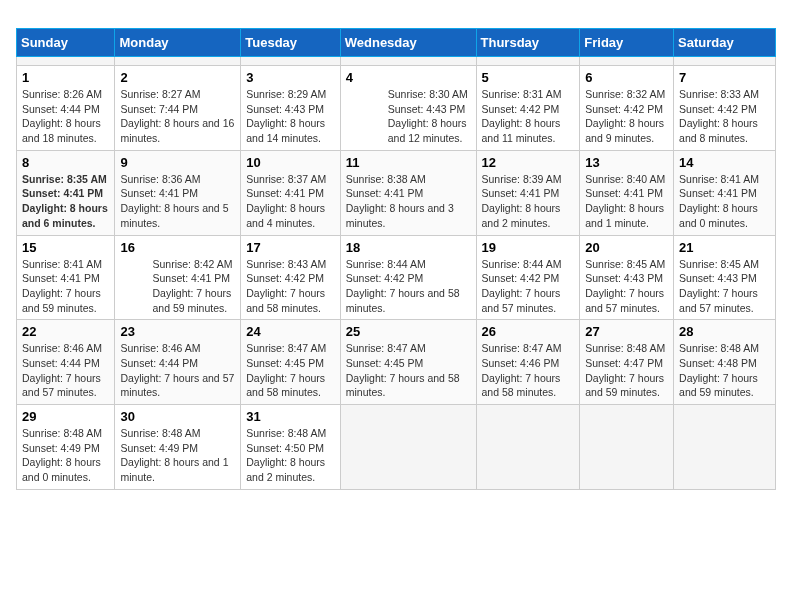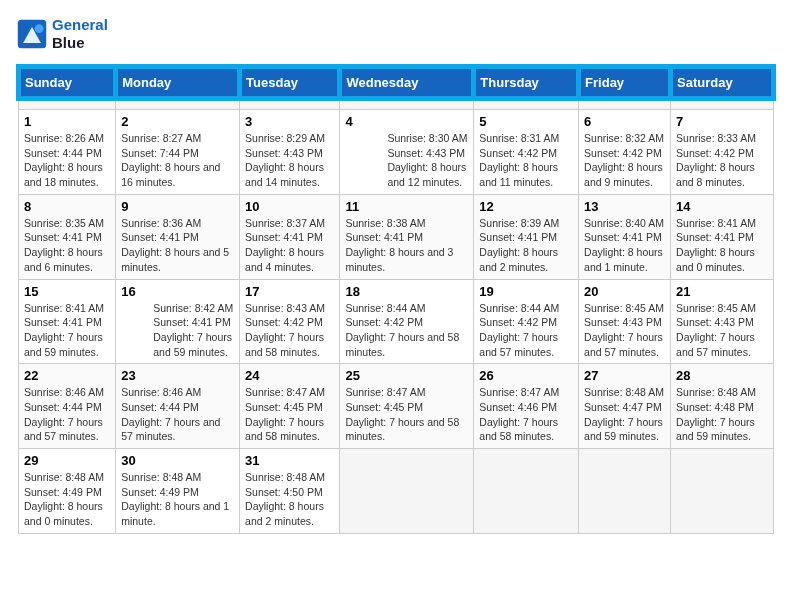--- a/index.html
+++ b/index.html
@@ -40,21 +40,21 @@
       border-collapse: collapse;
       font-size: 11px;
     }
     thead tr th {
       background: #1565c0;
       color: #fff;
       padding: 6px 4px;
       text-align: left;
       font-size: 13px;
       font-weight: bold;
-      border: 5px solid #0ea5e9;
+      border: 1px solid #0ea5e9;
     }
     tbody tr td {
       border: 1px solid #ccc;
       padding: 4px 5px;
       vertical-align: top;
       background: #fff;
       min-height: 70px;
     }
     tbody tr:nth-child(odd) td {
       background: #fafafa;
@@ -69,33 +69,20 @@
       font-size: 10.5px;
       color: #333;
       line-height: 1.4;
     }
     .empty-cell { background: #f5f5f5 !important; }
   </style>
 </head>
 <body>
 
 <div class="header">
-  <div class="logo">
-    <svg class="logo-icon" viewBox="0 0 36 36">
-      <rect x="2" y="2" width="32" height="32" rx="4" fill="#1565c0"></rect>
-      <polygon points="8,28 18,10 28,28" fill="#fff" opacity="0.9"></polygon>
-      <circle cx="26" cy="12" r="5" fill="#42a5f5"></circle>
-    </svg>
-    <div>
-      <div style="font-size:15px;font-weight:bold;color:#1a1a2e;line-height:1.2">
-        <span style="color:#1565c0">General</span><br>
-        <span>Blue</span>
-      </div>
-    </div>
-  </div>
 </div>
 
 <table>
   <thead>
     <tr id="weekday-header">
     <th>Sunday</th>
         <th>Monday</th>
         <th>Tuesday</th>
         <th>Wednesday</th>
         <th>Thursday</th>
@@ -153,21 +140,21 @@
         <td>
           <span class="day-num">7</span>
           <div class="day-info" style="white-space: pre-line;">Sunrise: 8:33 AM
 Sunset: 4:42 PM
 Daylight: 8 hours and 8 minutes.</div>
         </td>
       </tr>
       <tr>
         <td>
           <span class="day-num">8</span>
-          <div class="day-info" style="white-space: pre-line;">Sunrise: 8:35 AM
+          <div class="day-info" style="white-space: pre-line; font-weight: bold;">Sunrise: 8:35 AM
 Sunset: 4:41 PM
 Daylight: 8 hours and 6 minutes.</div>
         </td>
         <td>
           <span class="day-num">9</span>
           <div class="day-info" style="white-space: pre-line;">Sunrise: 8:36 AM
 Sunset: 4:41 PM
 Daylight: 8 hours and 5 minutes.</div>
         </td>
         <td>

